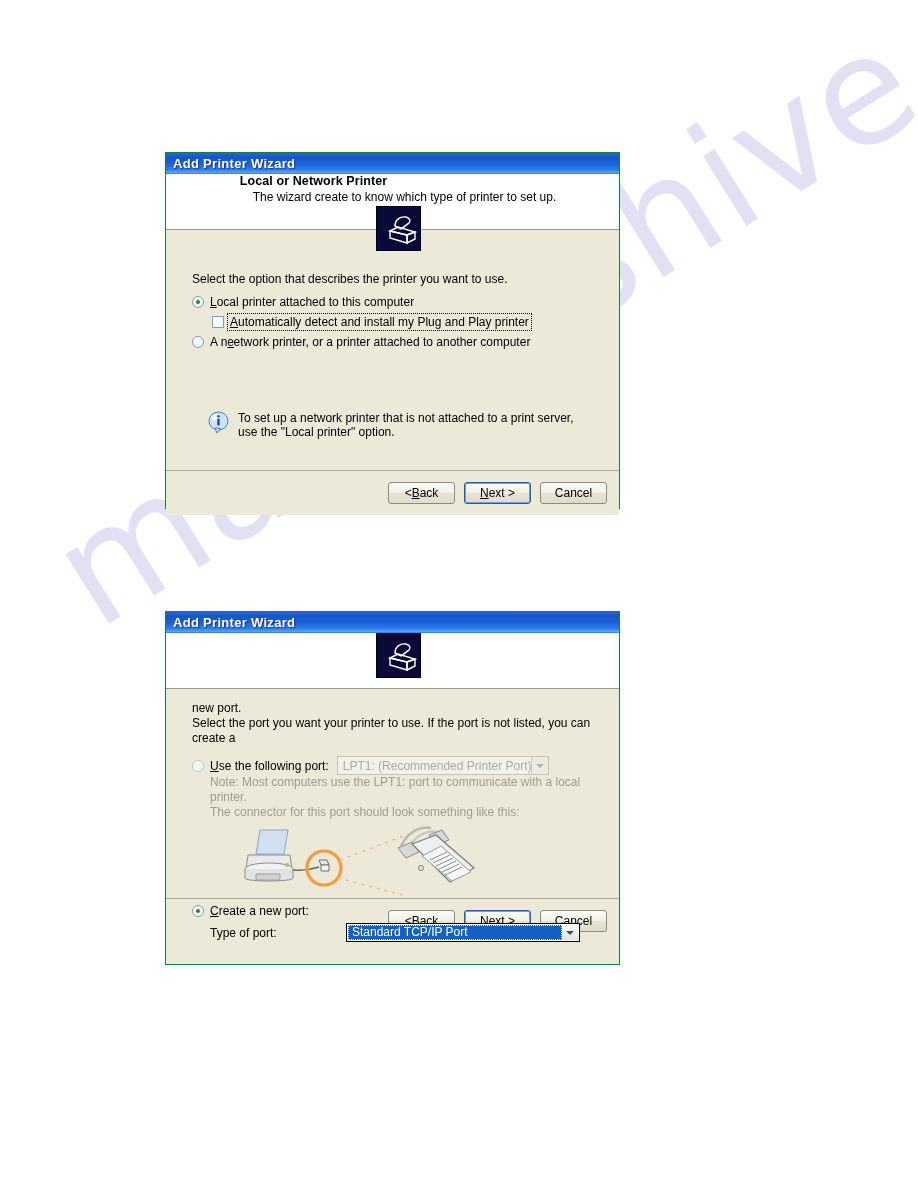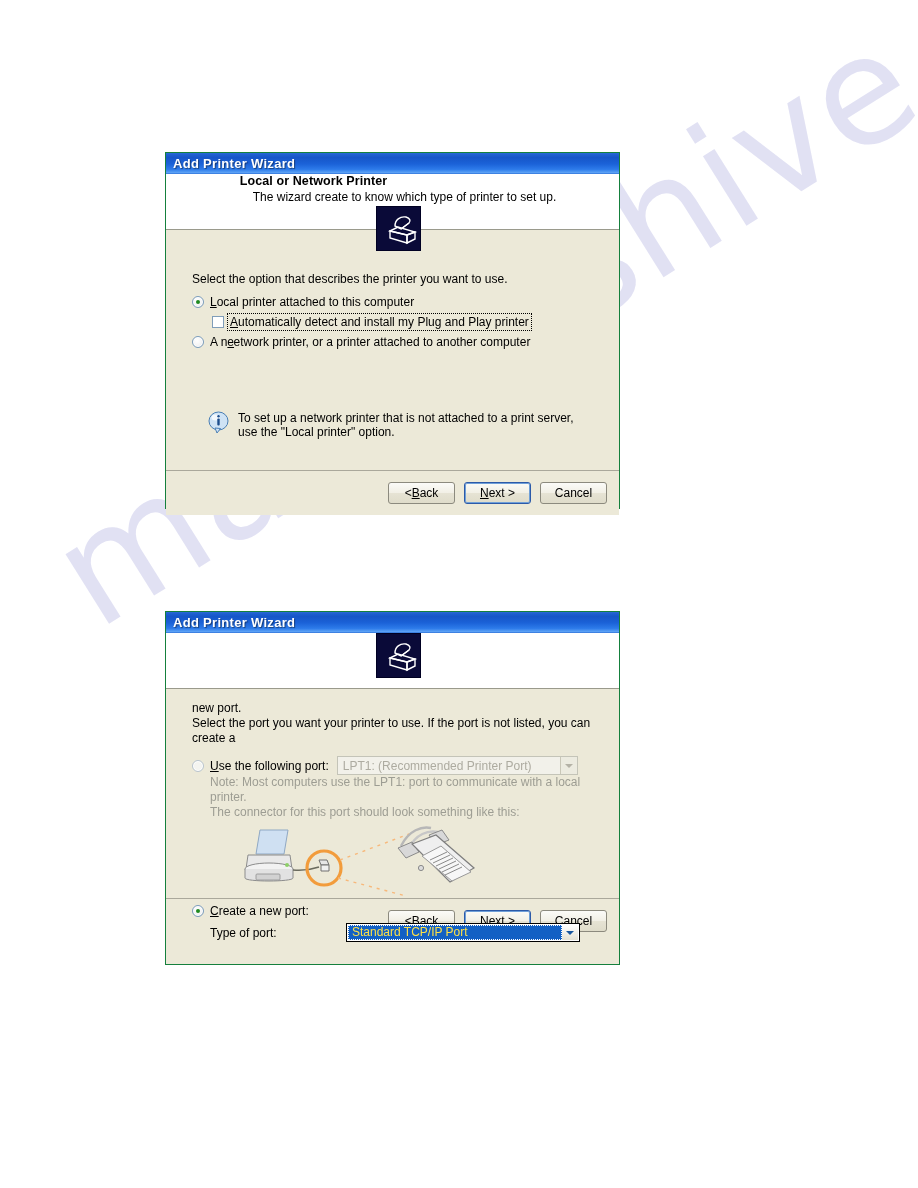--- a/index.html
+++ b/index.html
@@ -224,21 +224,21 @@
     border-top: 4px solid #17569e;
   }
   .combo.disabled { border-color: #c4c4b8; background: #f2f1ea; }
   .combo.disabled .val { color: #adaba0; }
   .combo.disabled .arrow { background: #ecebe0; }
   .combo.disabled .arrow::after { border-top-color: #b4b2a6; }
 
   .combo.selected { border: 1px solid #000000; background: #ffffff; padding: 1px; }
   .combo.selected .val {
     background: #1260c4;
-    color: #fde047;
+    color: #ffffff;
     outline: 1px dotted #ffffff;
     outline-offset: -1px;
     padding-left: 4px;
     height: 15px;
     line-height: 15px;
   }
   .combo.selected .arrow { height: 15px; border-left: none; }
 
   
   .footer {
@@ -383,21 +383,21 @@
 
   <div class="body">
     <div class="body-inner" style="padding-top:12px;">
 
       <div class="text-line">new port.</div>
       <div class="text-line">Select the port you want your printer to use.  If the port is not listed, you can create a</div>
 
       <div class="opt-row" style="margin-top:10px; align-items:center;">
         <span class="radio disabled"></span>
         <span class="opt-label muted" style="white-space:nowrap;"><u>U</u><span>se the following port:</span></span>
-        <span class="combo disabled" style="width:241px; margin-left:8px;">
+        <span class="combo disabled" style="width:212px; margin-left:8px;">
           <span class="val">LPT1: (Recommended Printer Port)</span>
           <span class="arrow"></span>
         </span>
       </div>
 
       <div class="text-line muted" style="margin-top:0; padding-left:18px;">Note: Most computers use the LPT1: port to communicate with a local printer.</div>
       <div class="text-line muted" style="padding-left:18px;">The connector for this port should look something like this:</div>
 
       <div class="illustration">
         <svg width="260" height="76" viewBox="0 0 260 76">

